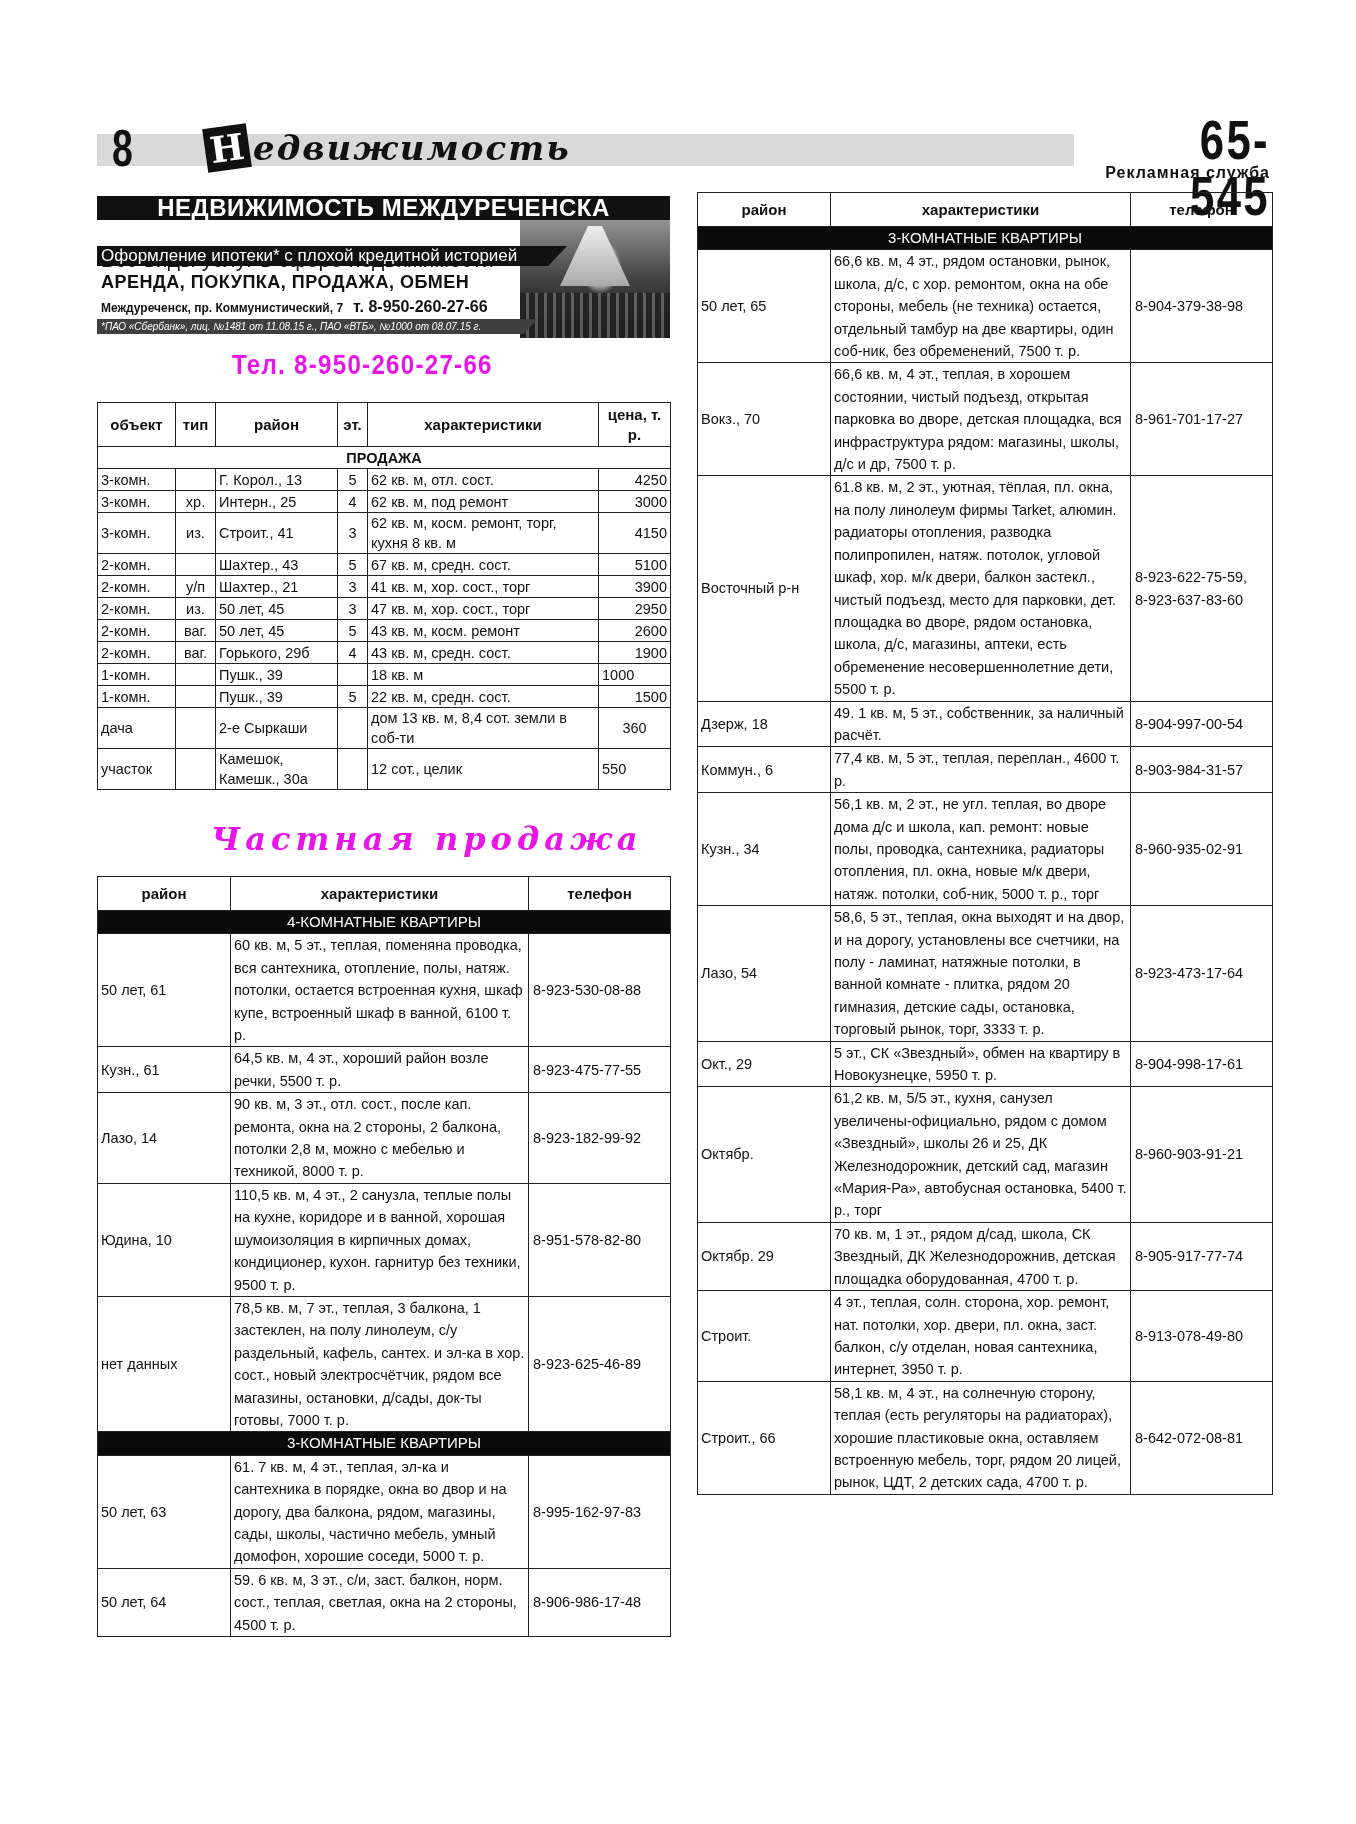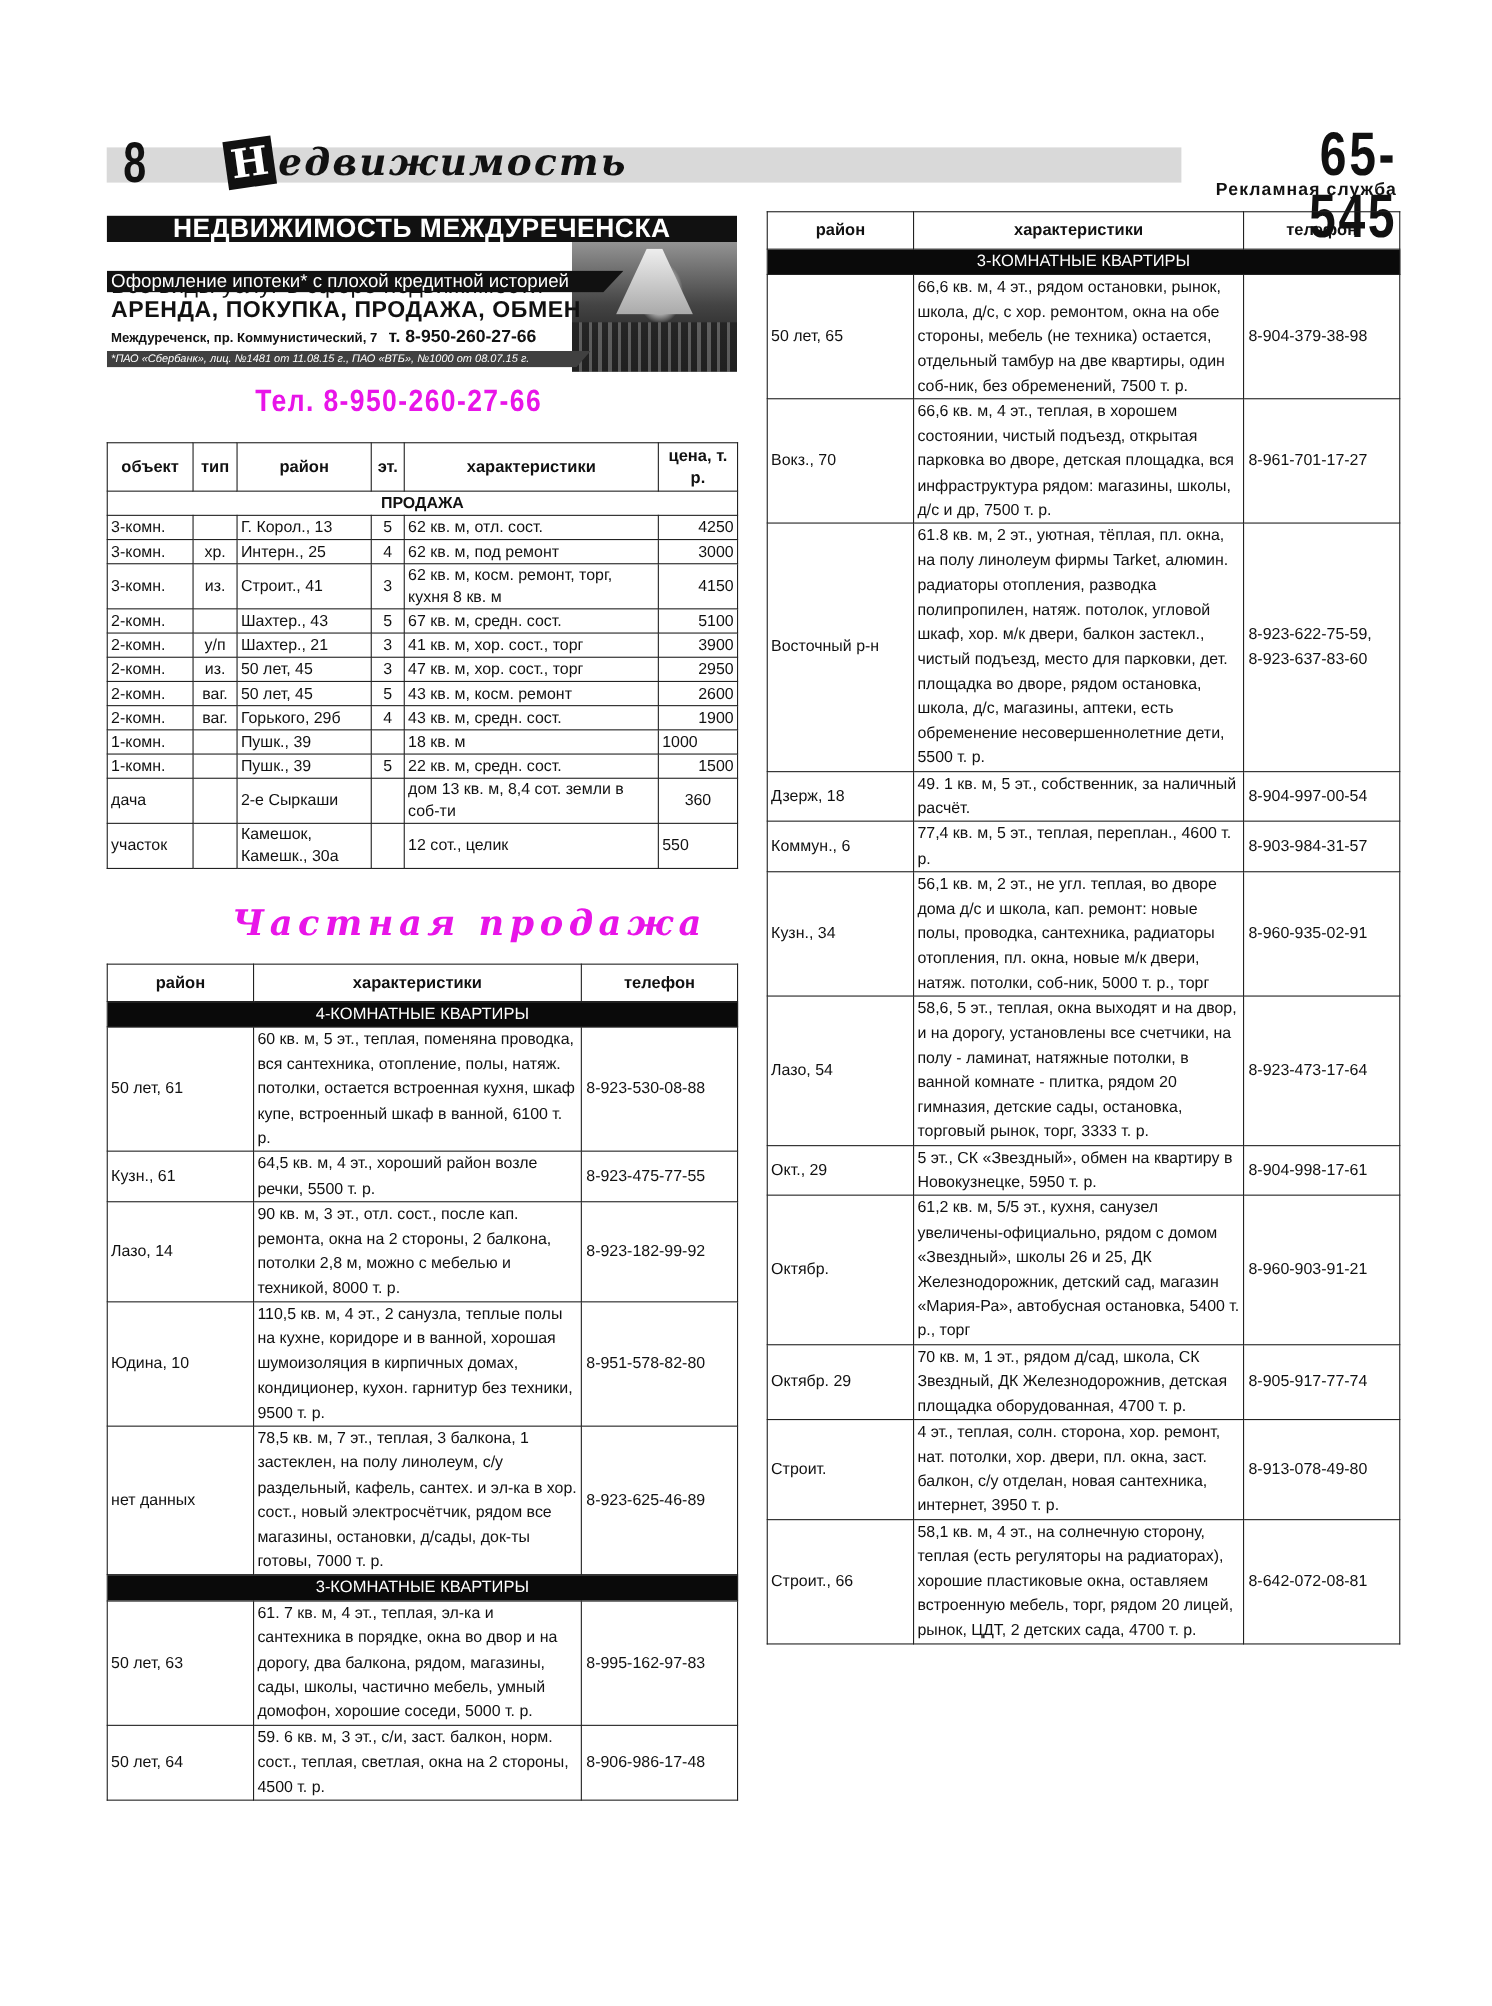--- a/index.html
+++ b/index.html
@@ -19,21 +19,21 @@
   .banner { position: absolute; left: 97px; top: 196px; width: 573px; height: 142px; background: #fff; overflow: hidden; }
   .banner-photo { position: absolute; right: 0; top: 20px; width: 150px; height: 122px;
     background:
       radial-gradient(ellipse 30px 40px at 80px 50px, #fff 0%, #ddd 40%, transparent 70%),
       linear-gradient(180deg, #999 0%, #444 50%, #111 100%); }
   .banner-photo::before { content: ""; position: absolute; left: 40px; top: 10px; width: 70px; height: 60px; background: linear-gradient(180deg,#eee,#aaa); clip-path: polygon(40% 0,60% 0,100% 100%,0 100%); }
   .banner-photo::after { content: ""; position: absolute; left: 0; bottom: 0; width: 150px; height: 45px; background: repeating-linear-gradient(90deg,#222 0 6px,#666 6px 9px); opacity: .85; }
   .b-title { position: absolute; left: 0; top: 0; width: 573px; height: 24px; background: #111; color: #fff; font-weight: 700; font-size: 24px; line-height: 24px; text-align: center; letter-spacing: 0.5px; }
   .b-sub { position: absolute; left: 4px; top: 25px; font-weight: 400; font-size: 21px; line-height: 22px; letter-spacing: 0.3px; z-index: 2; margin-top: 28px; }
   .b-mortgage { position: absolute; left: 0; top: 50px; width: 470px; height: 20px; background: #111; color: #fff; font-size: 17px; line-height: 20px; padding-left: 4px; clip-path: polygon(0 0, 100% 0, 96% 100%, 0 100%); z-index: 2; }
-  .b-services { position: absolute; left: 4px; top: 76px; font-weight: 700; font-size: 21px; line-height: 20px; letter-spacing: 0.5px; z-index: 2; }
+  .b-services { position: absolute; left: 4px; top: 76px; font-weight: 700; font-size: 18px; line-height: 20px; letter-spacing: 0.5px; z-index: 2; }
   .b-address { position: absolute; left: 4px; top: 102px; font-size: 12px; font-weight: 700; z-index: 2; }
   .b-address .ph { font-size: 16px; }
   .b-license { position: absolute; left: 0; top: 123px; width: 440px; height: 15px; background: #404040; color: #fff; font-size: 10px; font-style: italic; line-height: 15px; padding-left: 4px; clip-path: polygon(0 0, 100% 0, 97% 100%, 0 100%); z-index: 2; }
 
   .agency-phone { position: absolute; left: 232px; top: 349px; font-weight: 700; font-size: 28px; color: #e815e8; letter-spacing: 1.5px; transform: scaleX(0.86); transform-origin: left top; }
 
   
   table { border-collapse: collapse; position: absolute; table-layout: fixed; }
   td, th { border: 1.5px solid #222; font-size: 14.5px; line-height: 19px; padding: 0 3px; vertical-align: middle; color: #111; }
   th { font-weight: 700; text-align: center; font-size: 15px; }

